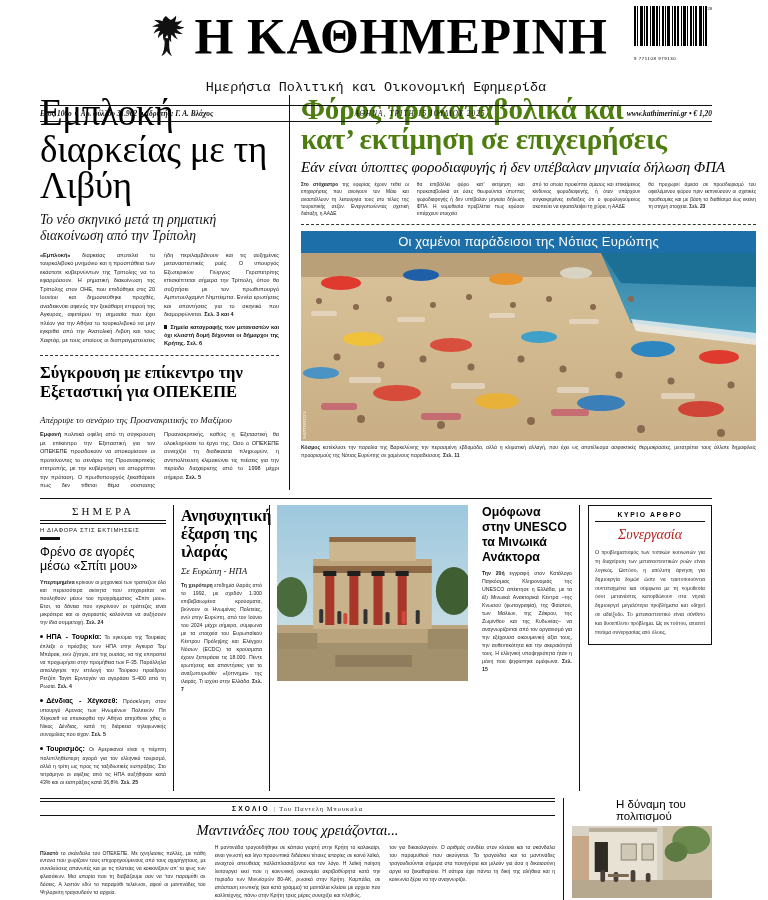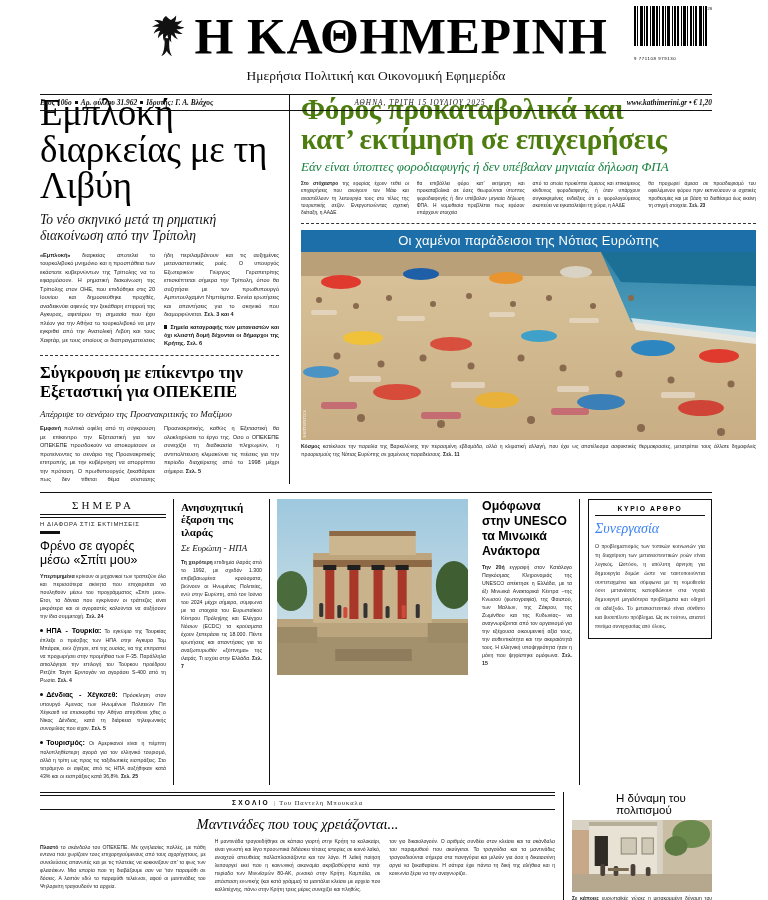--- a/index.html
+++ b/index.html
@@ -25,22 +25,22 @@
     line-height:1;
     color:#000;
     white-space:nowrap;
   }
   .barcode{position:absolute;right:0;top:6px;width:78px;height:50px;}
   .barcode .bars{height:40px;display:flex;gap:0;align-items:stretch;}
   .barcode .bars i{display:block;background:#000;}
   .barcode .bnum{font-size:4.3px;letter-spacing:.6px;text-align:center;color:#000;font-family:"Liberation Sans",sans-serif;margin-top:1px;}
   .barcode .btop{position:absolute;right:0;top:0;font-size:4.5px;color:#000;}
   .subtitle{
-    text-align:center;font-size:13.5px;margin-top:4px;color:#111;
-    font-family:Liberation Serif, serif;
+    text-align:center;font-size:13.5px;margin-top:16px;color:#111;
+    font-family:Liberation Mono, monospace;
   }
   .infobar{
     margin-top:10px;border-top:1.6px solid #111;border-bottom:1.1px solid #111;
     height:15px;display:flex;align-items:center;justify-content:space-between;
     font-size:7.4px;font-style:italic;font-weight:700;color:#111;
   }
   .infobar .mid{font-style:italic;letter-spacing:1.1px;font-weight:400;font-size:7.2px;}
   .infobar .sq{display:inline-block;width:3px;height:3px;background:#111;vertical-align:middle;margin:0 3px 1px 3px;}
 
   
@@ -58,25 +58,25 @@
   .rule-dotted{border-top:1.4px dashed #333;margin:7px 0 6px;height:0;}
 
   .twocol{column-count:2;column-gap:9px;font-size:5.6px;line-height:1.52;text-align:justify;color:#1a1a1a;
     font-family:"Liberation Sans",sans-serif;}
   .twocol p{margin:0 0 4px 0;}
   .twocol b{font-weight:700;}
   .bullet-note{font-family:"Liberation Sans",sans-serif;font-size:5.6px;line-height:1.5;font-weight:700;color:#111;}
   .bullet-note .sq{display:inline-block;width:3.4px;height:3.4px;background:#111;margin-right:3px;}
 
   .sub-head{font-size:16.5px;line-height:1.14;margin:8px 0 4px 0;color:#000;}
-  .sub-kicker{font-size:9px;font-style:italic;color:#111;margin:8px 0 5px 0;}
+  .sub-kicker{font-size:9px;font-style:italic;color:#111;margin:14px 0 5px 0;}
 
   
   .main-head{font-size:29px;line-height:1.02;margin:0 0 5px 0;color:#4d7c0f;letter-spacing:-.2px;}
-  .main-sub{font-size:13px;font-style:italic;color:#15803d;margin:0 0 5px 0;}
+  .main-sub{font-size:15px;font-style:italic;color:#000000;margin:0 0 5px 0;}
   .fourcol{column-count:4;column-gap:8px;font-size:4.85px;line-height:1.5;text-align:justify;color:#1a1a1a;
     font-family:"Liberation Sans",sans-serif;}
   .fourcol p{margin:0;}
 
   
   .photo-title{
     background:#1c6fa8;color:#fff;text-align:center;font-family:"Liberation Sans",sans-serif;
     font-size:13px;padding:3px 0 4px;letter-spacing:.2px;
   }
   .photo{position:relative;width:100%;height:188px;overflow:hidden;}
@@ -106,21 +106,21 @@
   .body-sans b{font-weight:700;}
   .dot{display:inline-block;width:3.2px;height:3.2px;border-radius:50%;background:#111;margin-right:3px;vertical-align:1px;}
   .item-title{font-family:"Liberation Sans",sans-serif;font-weight:700;font-size:7.2px;color:#000;}
   .b-kicker-it{font-size:9px;font-style:italic;color:#111;margin:0 0 5px 0;}
 
   .minoan-head{font-family:"Liberation Sans",sans-serif;font-size:12.4px;line-height:1.2;color:#000;margin:0 0 5px 0;}
 
   .edit-box{border:1px solid #111;padding:5px 6px 7px;box-sizing:border-box;}
   .edit-h{font-family:"Liberation Sans",sans-serif;font-weight:700;font-size:6.8px;letter-spacing:1.6px;text-align:center;color:#000;margin-bottom:3px;}
   .edit-rule{border-top:1px solid #111;margin:0 0 5px;}
-  .edit-title{font-size:14px;font-style:italic;text-align:left;margin:0 0 5px 0;color:#3b82f6;}
+  .edit-title{font-size:14px;font-style:italic;text-align:center;margin:0 0 5px 0;color:#b91c1c;}
   .edit-body{font-size:5.5px;line-height:1.62;text-align:justify;color:#1a1a1a;}
 
   
   .schollio-wrap{margin-top:7px;display:flex;}
   .sch-left{flex:1;padding-right:8px;box-sizing:border-box;border-right:1px solid #111;}
   .sch-right{width:148px;flex:0 0 148px;padding-left:8px;box-sizing:border-box;}
   .sch-rule-dbl{border-top:1.5px solid #111;border-bottom:1px solid #111;height:2px;}
   .sch-bar{display:flex;align-items:center;justify-content:center;gap:4px;padding:2.5px 0;border-bottom:1px solid #111;}
   .sch-bar .s1{font-family:"Liberation Sans",sans-serif;font-weight:700;font-size:6.6px;letter-spacing:2.2px;color:#000;}
   .sch-bar .sep{color:#777;font-size:7px;}
@@ -348,21 +348,21 @@
       <h3 class="today-head">Φρένο σε αγορές μέσω «Σπίτι μου»</h3>
       <div class="body-sans">
         <p><b>Υπερτιμημένα</b><span> κρίνουν οι μηχανικοί των τραπεζών όλο και περισσότερα ακίνητα που επιχειρείται να πουληθούν μέσω του προγράμματος «Σπίτι μου». Ετσι, τα δάνεια που εγκρίνουν οι τράπεζες είναι μικρότερα και οι αγοραστές καλούνται να αυξήσουν την ίδια συμμετοχή.</span> <b>Σελ. 24</b></p>
         <p><span class="dot"></span><span class="item-title">ΗΠΑ - Τουρκία:</span><span> Το εγκώμιο της Τουρκίας έπλεξε ο πρέσβης των ΗΠΑ στην Αγκυρα Τομ Μπάρακ, ενώ ζήτησε, επί της ουσίας, να της επιτραπεί να προχωρήσει στην προμήθεια των F-35. Παράλληλα αιτιολόγησε την επιλογή του Τούρκου προέδρου Ρετζέπ Ταγίπ Ερντογάν να αγοράσει S-400 από τη Ρωσία.</span> <b>Σελ. 4</b></p>
         <p><span class="dot"></span><span class="item-title">Δένδιας - Χέγκσεθ:</span><span> Πρόσκληση στον υπουργό Αμυνας των Ηνωμένων Πολιτειών Πιτ Χέγκσεθ να επισκεφθεί την Αθήνα απηύθυνε χθες ο Νίκος Δένδιας, κατά τη διάρκεια τηλεφωνικής συνομιλίας που είχαν.</span> <b>Σελ. 5</b></p>
         <p><span class="dot"></span><span class="item-title">Τουρισμός:</span><span> Οι Αμερικανοί είναι η πέμπτη πολυπληθέστερη αγορά για τον ελληνικό τουρισμό, αλλά η τρίτη ως προς τις ταξιδιωτικές εισπράξεις. Στο τετράμηνο οι αφίξεις από τις ΗΠΑ αυξήθηκαν κατά 43% και οι εισπράξεις κατά 36,8%.</span> <b>Σελ. 25</b></p>
       </div>
     </div>
 
     <div class="b-col2">
-      <h3 class="sub-head" style="font-size:11px;margin-top:2px;">Ανησυχητική έξαρση της ιλαράς</h3>
+      <h3 class="sub-head" style="font-size:16px;margin-top:2px;">Ανησυχητική έξαρση της ιλαράς</h3>
       <div class="b-kicker-it">Σε Ευρώπη - ΗΠΑ</div>
       <div class="body-sans">
         <p><b>Τη χειρότερη</b><span> επιδημία ιλαράς από το 1992, με σχεδόν 1.300 επιβεβαιωμένα κρούσματα, βιώνουν οι Ηνωμένες Πολιτείες, ενώ στην Ευρώπη, από τον Ιούνιο του 2024 μέχρι σήμερα, σύμφωνα με τα στοιχεία του Ευρωπαϊκού Κέντρου Πρόληψης και Ελέγχου Νόσων (ECDC) τα κρούσματα έχουν ξεπεράσει τις 18.000. Πέντε ερωτήσεις και απαντήσεις για το αναζωπυρωθέν «ξύπνημα» της ιλαράς. Τι ισχύει στην Ελλάδα.</span> <b>Σελ. 7</b></p>
       </div>
     </div>
 
     <div class="b-col3">
       <svg viewBox="0 0 190 176" width="100%" height="176" preserveAspectRatio="none">
         <defs>
           <linearGradient id="sky2" x1="0" y1="0" x2="0" y2="1">

